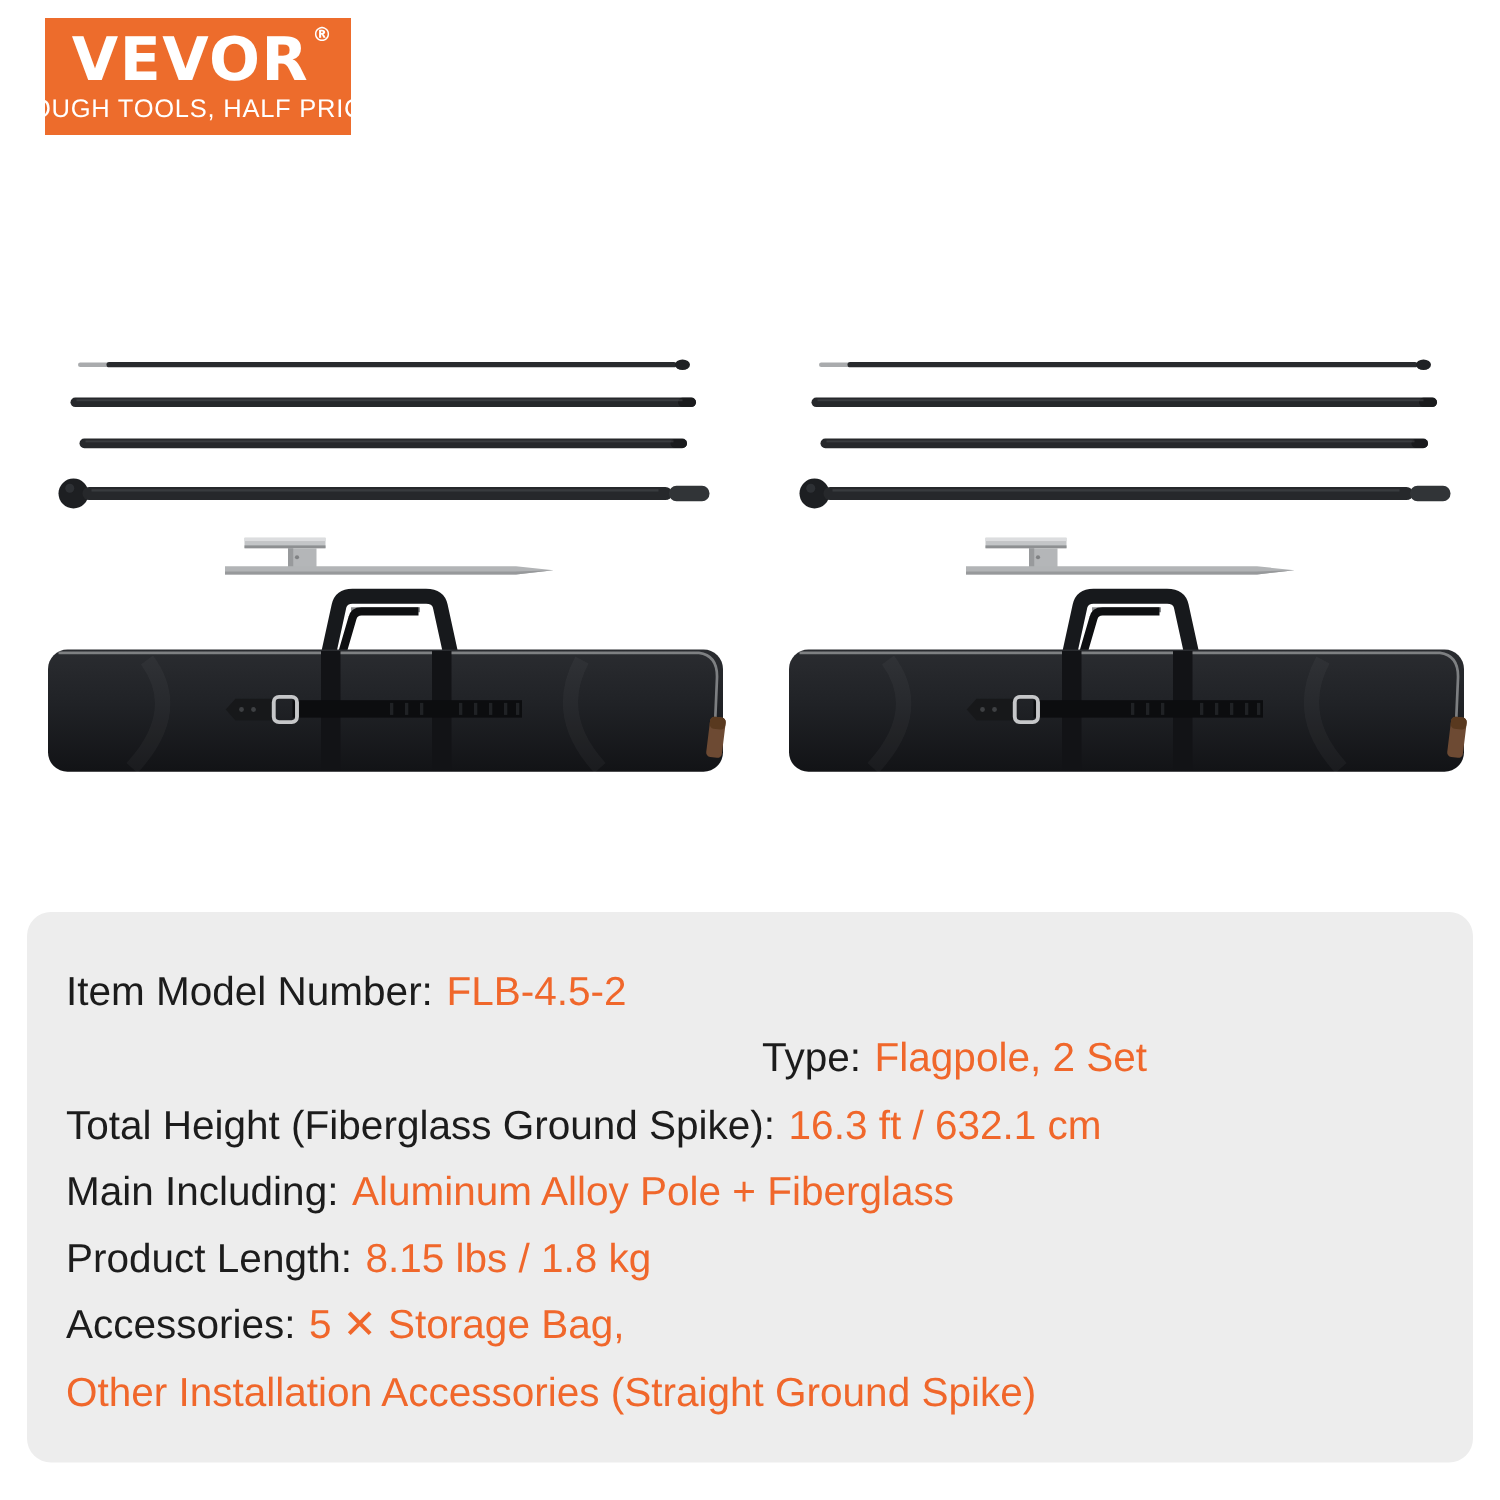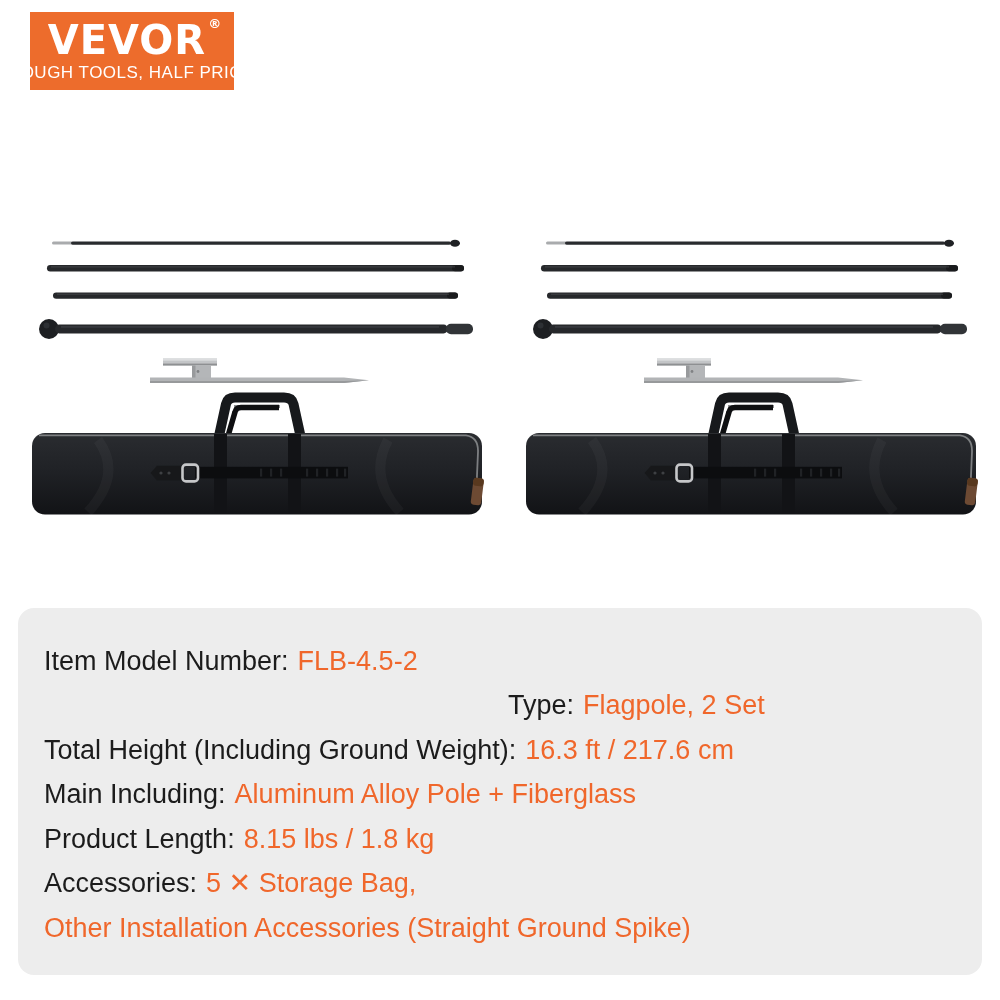--- a/index.html
+++ b/index.html
@@ -142,21 +142,21 @@
       </span>
       <span class="c2">
         <span class="lab">Type:</span><span class="val">Flagpole, 2 Set</span>
       </span>
     </div>
 
     <div class="row" style="top:80px">
     </div>
 
     <div class="row" style="top:125px">
-      <span class="lab">Total Height (Including Ground Weight):</span><span class="val">16.3 ft / 217.6 cm</span>
+      <span class="lab">Total Height (Fiberglass Ground Spike):</span><span class="val">16.3 ft / 632.1 cm</span>
     </div>
 
     <div class="row" style="top:169px">
       <span class="lab">Main Including:</span><span class="val">Aluminum Alloy Pole + Fiberglass</span>
     </div>
 
     <div class="row" style="top:214px">
       <span class="lab">Product Length:</span><span class="val">8.15 lbs / 1.8 kg</span>
     </div>
 

